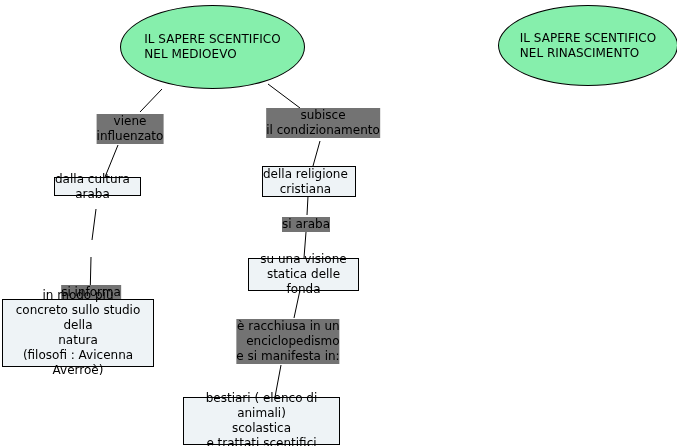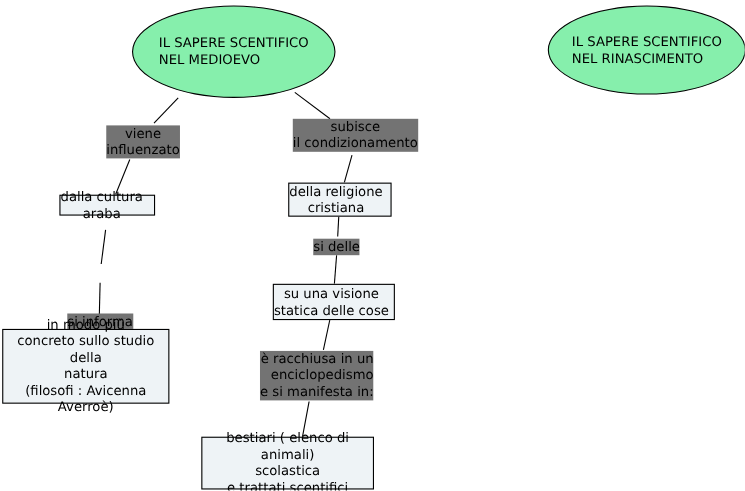--- a/index.html
+++ b/index.html
@@ -116,25 +116,25 @@
 </div>
 
 <div class="link-label" style="left:323px; top:108px;">subisce
 il condizionamento</div>
 
 <div class="box-node" style="left:262px; top:166px; width:94px; height:31px;">
   <span>della religione
 cristiana</span>
 </div>
 
-<div class="link-label" style="left:306px; top:217px;">si delle</div>
+<div class="link-label" style="left:306px; top:217px;">si araba</div>
 
 <div class="box-node" style="left:248px; top:258px; width:111px; height:33px;">
   <span>su una visione
-statica delle cose</span>
+statica delle fonda</span>
 </div>
 
 <div class="link-label" style="left:288px; top:319px;text-align:right;">è racchiusa in un
 enciclopedismo
 e si manifesta in:</div>
 
 <div class="box-node" style="left:183px; top:397px; width:157px; height:48px;">
   <span>bestiari ( elenco di animali)
 scolastica
 e trattati scentifici</span>

